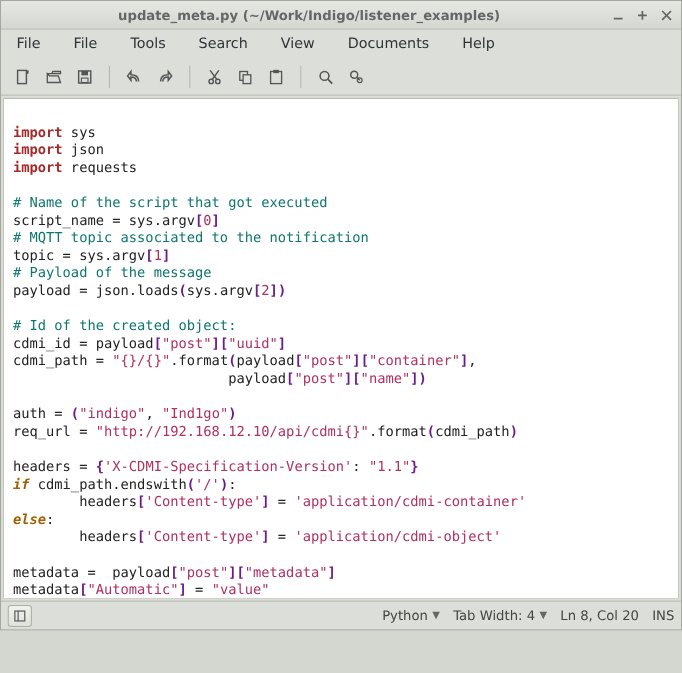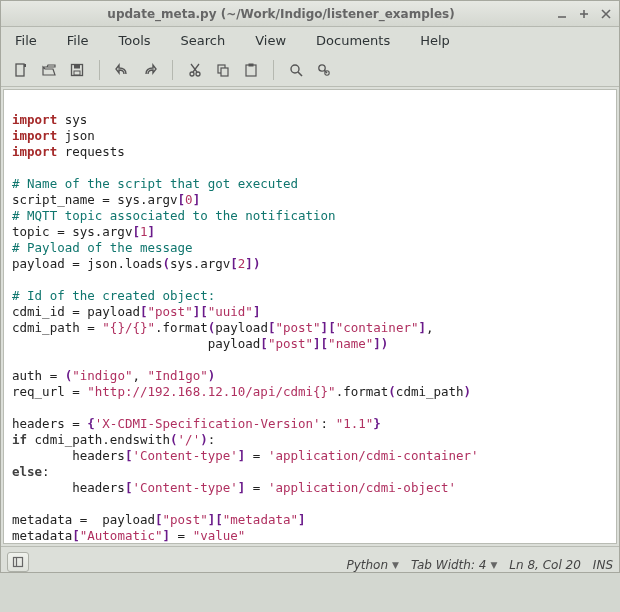--- a/index.html
+++ b/index.html
@@ -76,36 +76,35 @@
     margin: 2px;
     padding: 6px 20px 6px 8px;
     overflow: auto;
     font-family: "DejaVu Sans Mono", "Liberation Mono", monospace;
     font-size: 12.5px;
     line-height: 16px;
     white-space: pre;
     color: #222;
   }
   .kw { color: #a52a2a; font-weight: bold; }
-  .kw2 { color: #404040; font-weight: bold; }
+  .kw2 { color: #a16207; font-weight: bold; font-style: italic; }
   .cm { color: #0f766e; }
   .st { color: #b03060; }
   .nm { color: #b03060; }
   .br { color: #6a1a8a; font-weight: bold; }
   .op { color: #222; }
   .statusbar {
     height: 26px;
-    display: flex; align-items: flex-end;
+    display: flex; align-items: center;
     padding: 0 6px;
     gap: 12px;
     background: #dcdfd9;
     border-top: 1px solid #b9bcb4;
     font-size: 12px;
     color: #444;
-    font-style: italic;
   }
   .status-btn {
     width: 22px; height: 20px;
     border: 1px solid #adb0a8;
     border-radius: 3px;
     display: inline-flex; align-items: center; justify-content: center;
     background: linear-gradient(#f0f2ed,#dfe2db);
     color: #555;
   }
   .status-spacer { flex: 1; }

